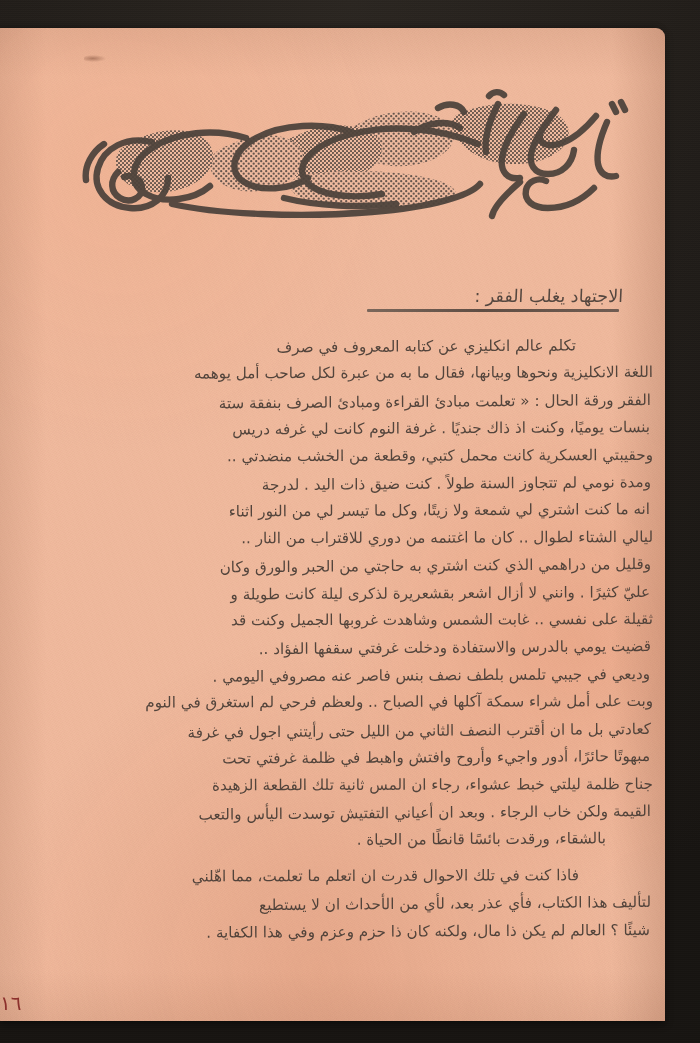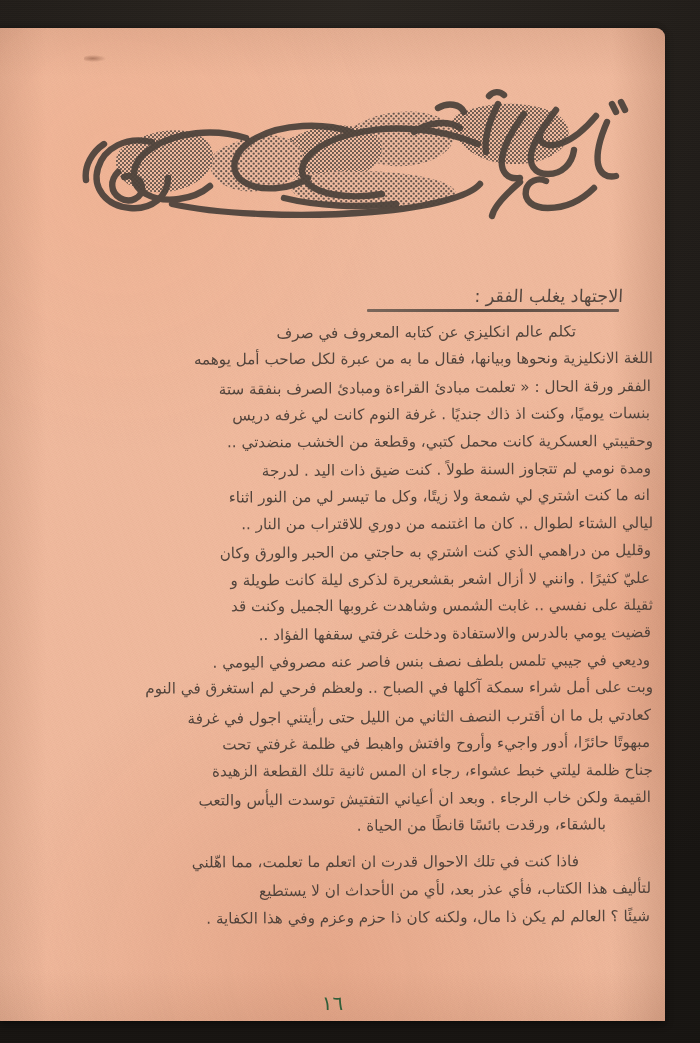--- a/index.html
+++ b/index.html
@@ -116,21 +116,21 @@
     background: linear-gradient(to left, #5f5048 0%, #4b3f38 55%, #6b5c52 100%);
     opacity: .88;
     border-radius: 1px;
   }
 
   
   .body-block {
     position: absolute;
     right: 14px;
     left: 14px;
-    top: 290px;
+    top: 304px;
     direction: rtl;
     text-align: justify;
   }
   .hw-line {
     display: block;
     position: relative;
     font-family: "DejaVu Sans", sans-serif;
     font-size: 15.2px;
     line-height: 27.4px;
     color: #463b34;
@@ -146,24 +146,24 @@
   .hw-line.indent { padding-right: 74px; }
   .hw-line.indent2 { padding-right: 44px; }
   .hw-line.gap-before { margin-top: 9px; }
 
   
   .page-number {
     position: absolute;
     left: 0;
     right: 0;
     top: 963px;
-    text-align: center;
+    text-align: left;
     font-family: "DejaVu Sans", sans-serif;
     font-size: 20px;
-    color: #14532d;
+    color: #7f1d1d;
     opacity: .85;
     letter-spacing: 1px;
   }
 </style>
 </head>
 <body>
 
 <div class="scan-bed">
 
   <div class="page-sheet">

